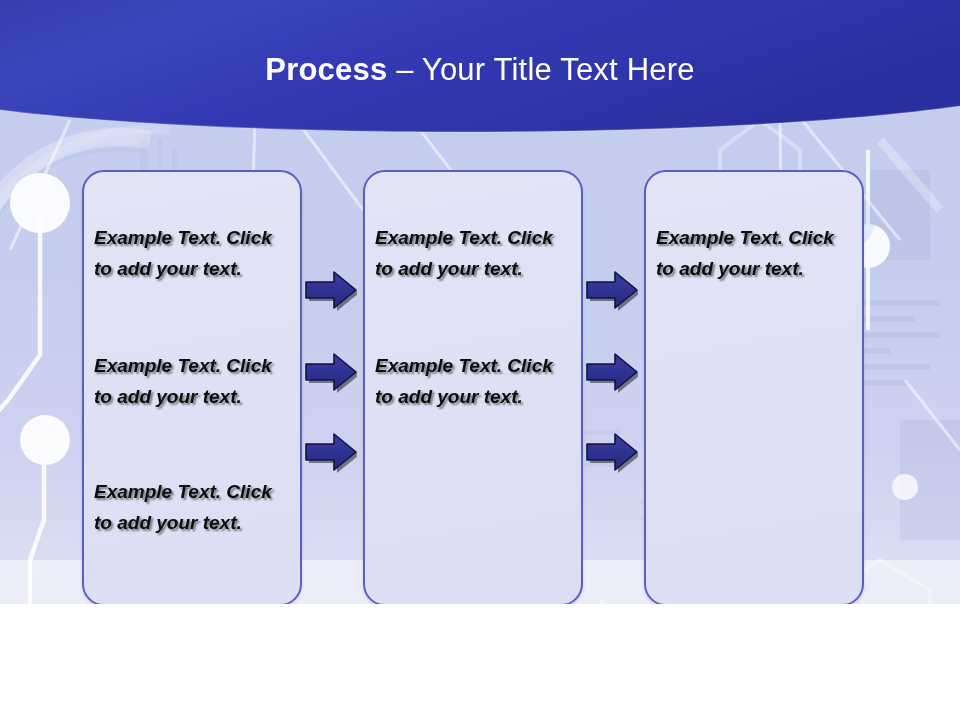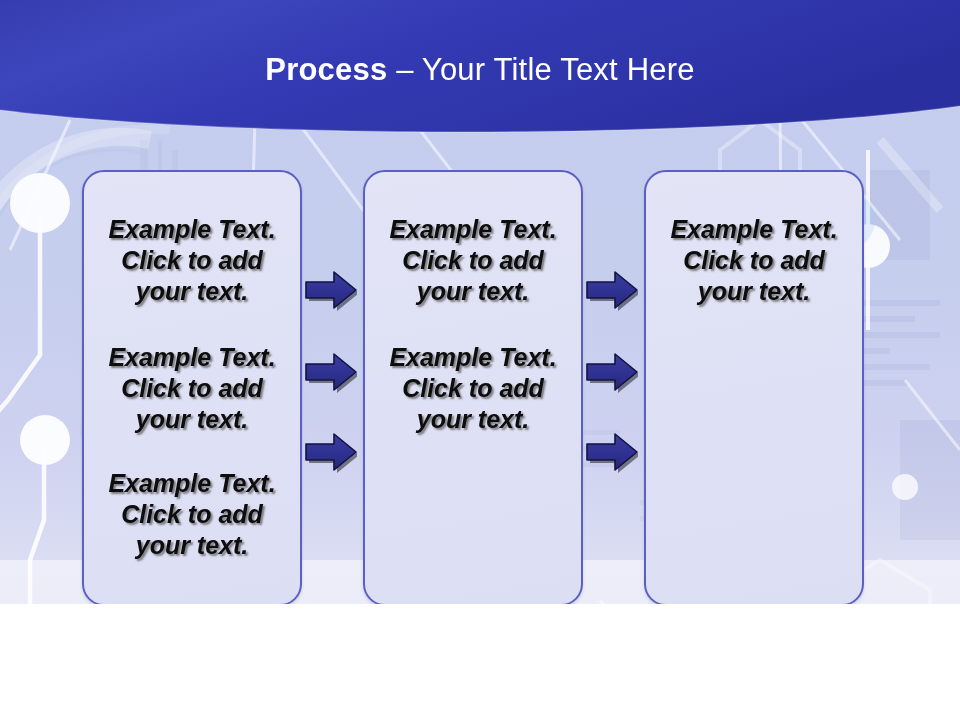--- a/index.html
+++ b/index.html
@@ -35,26 +35,26 @@
     border-radius:22px;
     background:linear-gradient(170deg,#e3e4f6 0%, #dfe1f5 40%, #dcdef4 100%);
     box-shadow:0 2px 3px rgba(70,70,120,.18);
   }
   #box1{left:82px;top:170px;width:216px;height:432px;}
   #box2{left:363px;top:170px;width:216px;height:432px;}
   #box3{left:644px;top:170px;width:216px;height:432px;}
 
   .txtblock{
     position:absolute;left:0;width:100%;
-    text-align:center;
+    text-align:left;
     font-style:italic;font-weight:bold;
-    font-size:25px;line-height:31px;
+    font-size:19px;line-height:31px;
     color:#0d0d0d;
     text-shadow:2px 2px 2px rgba(90,90,90,.75);
-    padding:0 10px;box-sizing:border-box;
+    padding:0 10px;box-sizing:border-box;margin-top:8px;
   }
 
   
   .arrow{position:absolute;width:54px;height:44px;}
 
   
   .reflection{
     position:absolute;left:0;top:604px;width:960px;height:116px;
     overflow:hidden;pointer-events:none;
   }

